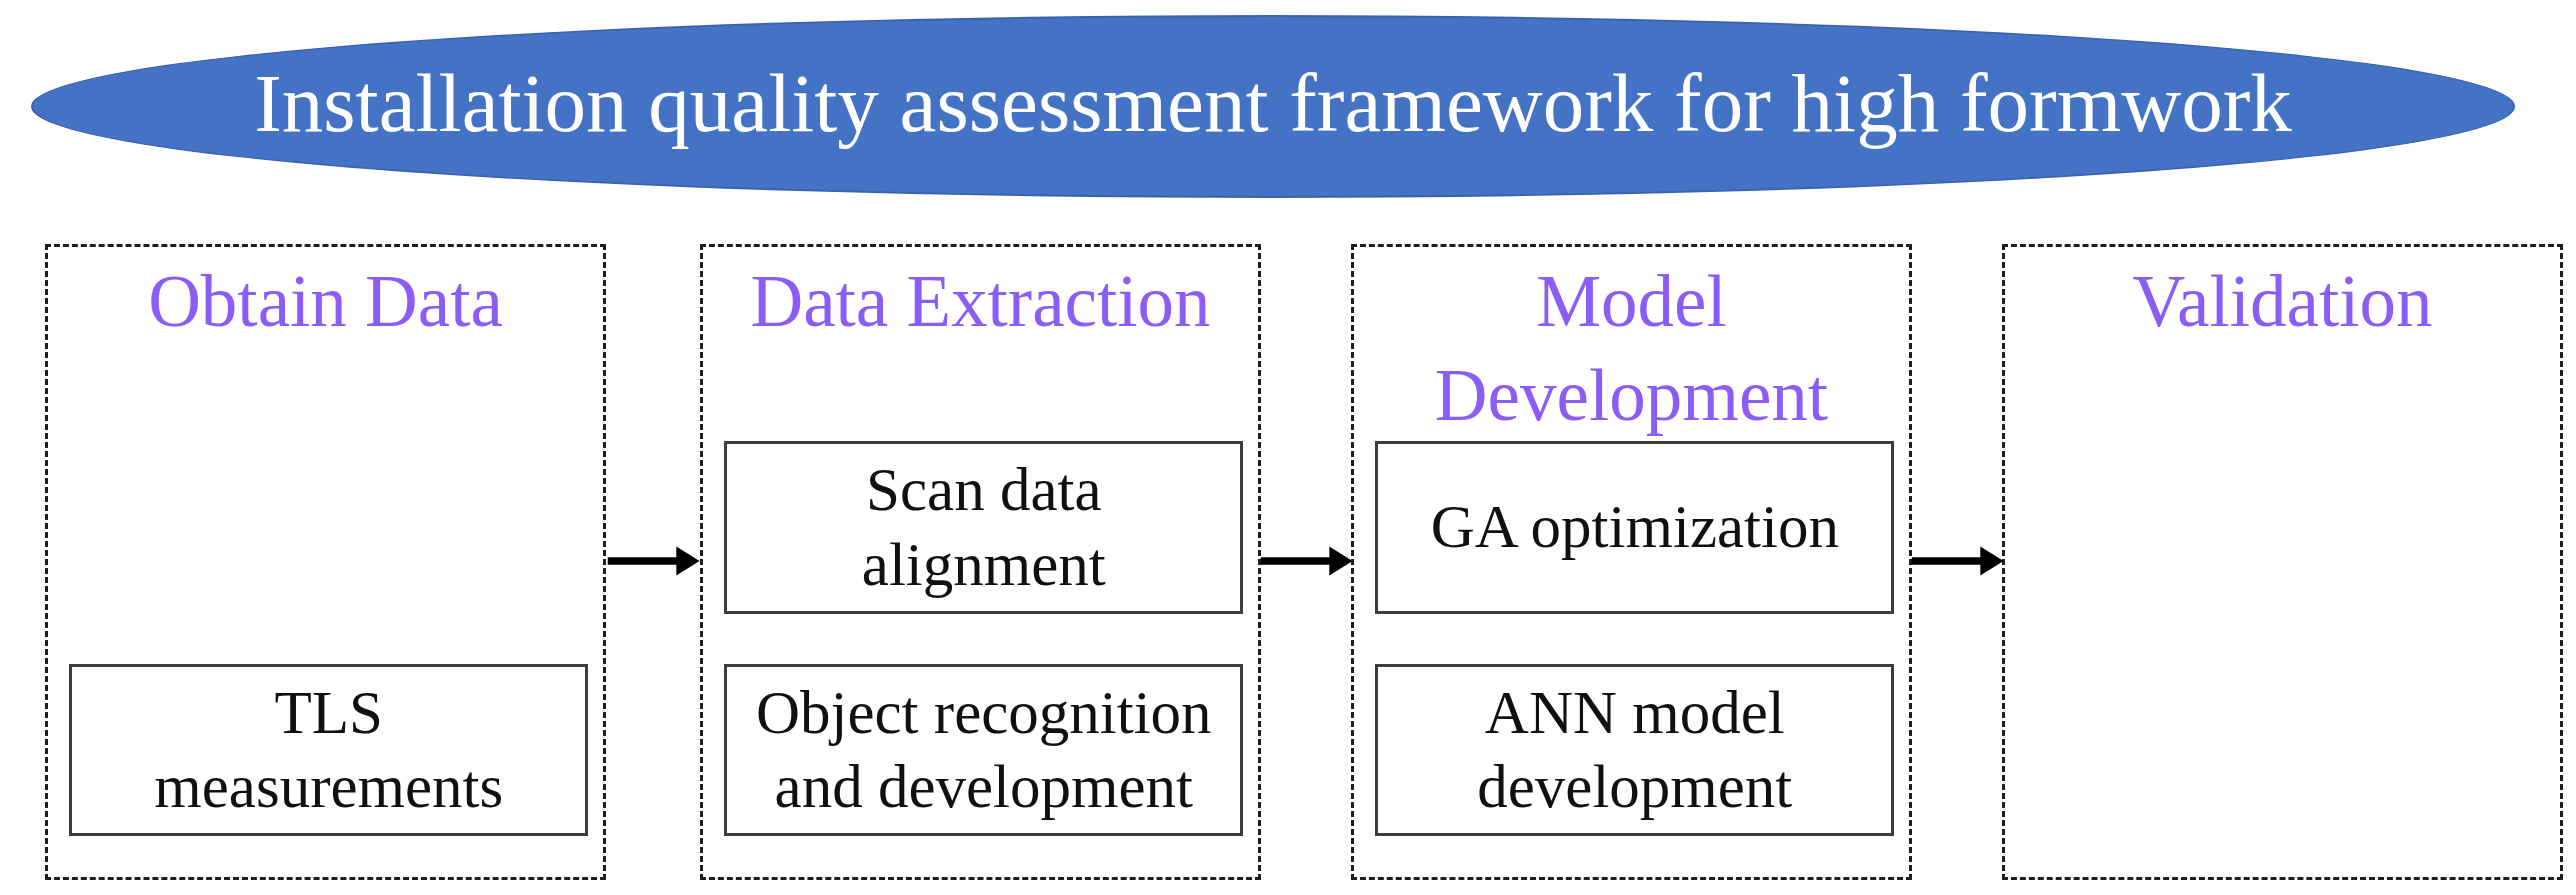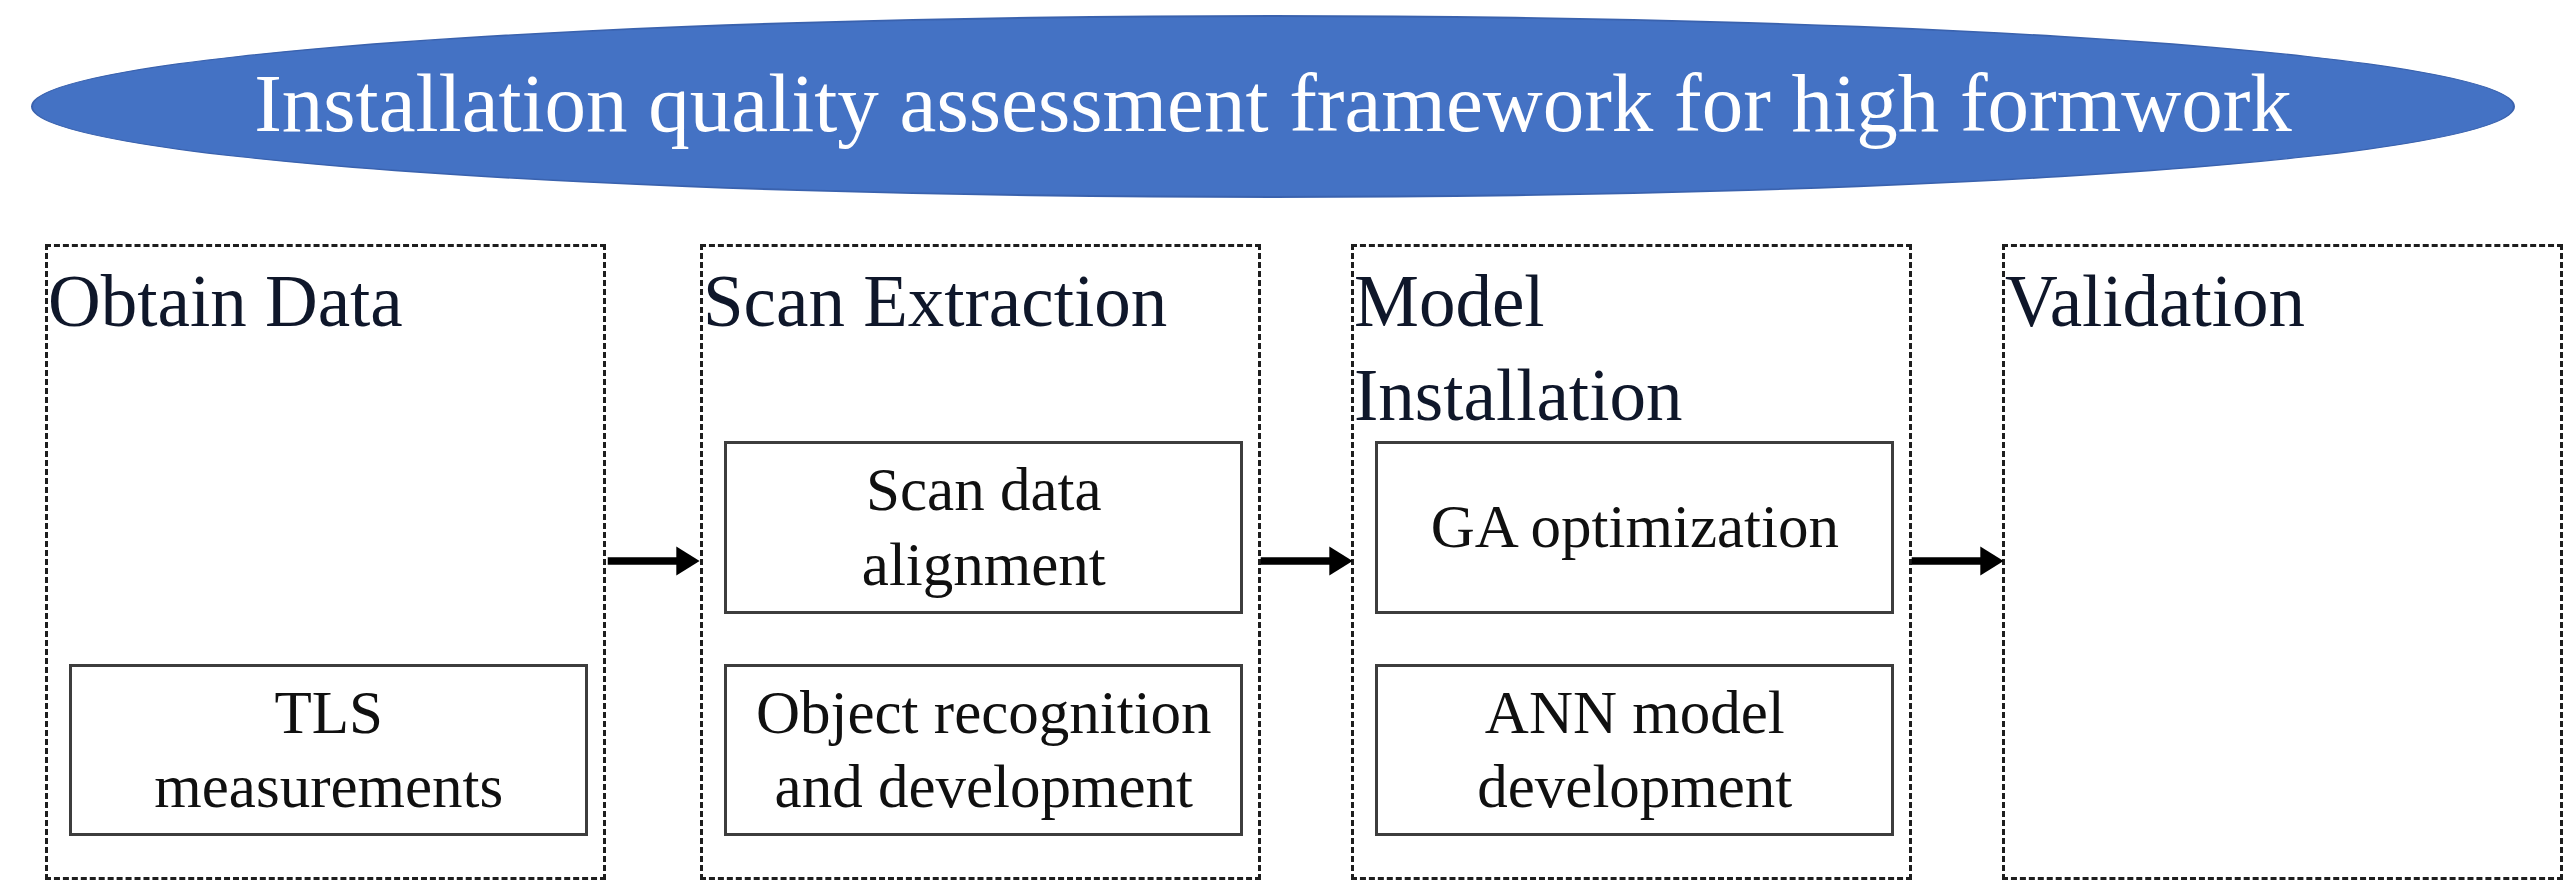--- a/index.html
+++ b/index.html
@@ -53,22 +53,22 @@
 
   .col-header {
     position: absolute;
     top: 0;
     left: 0;
     right: 0;
     padding-top: 8.3px;
     font-size: 73px;
     font-weight: normal;
     line-height: 1.28;
-    color: #0f172a;
-    text-align: left;
+    color: #8b5cf6;
+    text-align: center;
     white-space: pre-line;
   }
 
   
   .node {
     position: absolute;
     left: 21.3px;
     width: 519px;
     border: 3.4px solid #3d3d3d;
     background: #ffffff;
@@ -110,34 +110,34 @@
 
   <section class="column col-0">
     <h2 class="col-header">Obtain Data</h2>
     <div class="node row-1">
       <span class="node-label">TLS
 measurements</span>
     </div>
   </section>
 
   <section class="column col-1">
-    <h2 class="col-header">Scan Extraction</h2>
+    <h2 class="col-header">Data Extraction</h2>
     <div class="node row-0">
       <span class="node-label">Scan data
 alignment</span>
     </div>
     <div class="node row-1">
       <span class="node-label">Object recognition
 and development</span>
     </div>
   </section>
 
   <section class="column col-2">
     <h2 class="col-header">Model
-Installation</h2>
+Development</h2>
     <div class="node row-0">
       <span class="node-label">GA optimization</span>
     </div>
     <div class="node row-1">
       <span class="node-label">ANN model
 development</span>
     </div>
   </section>
 
   <section class="column col-3">

